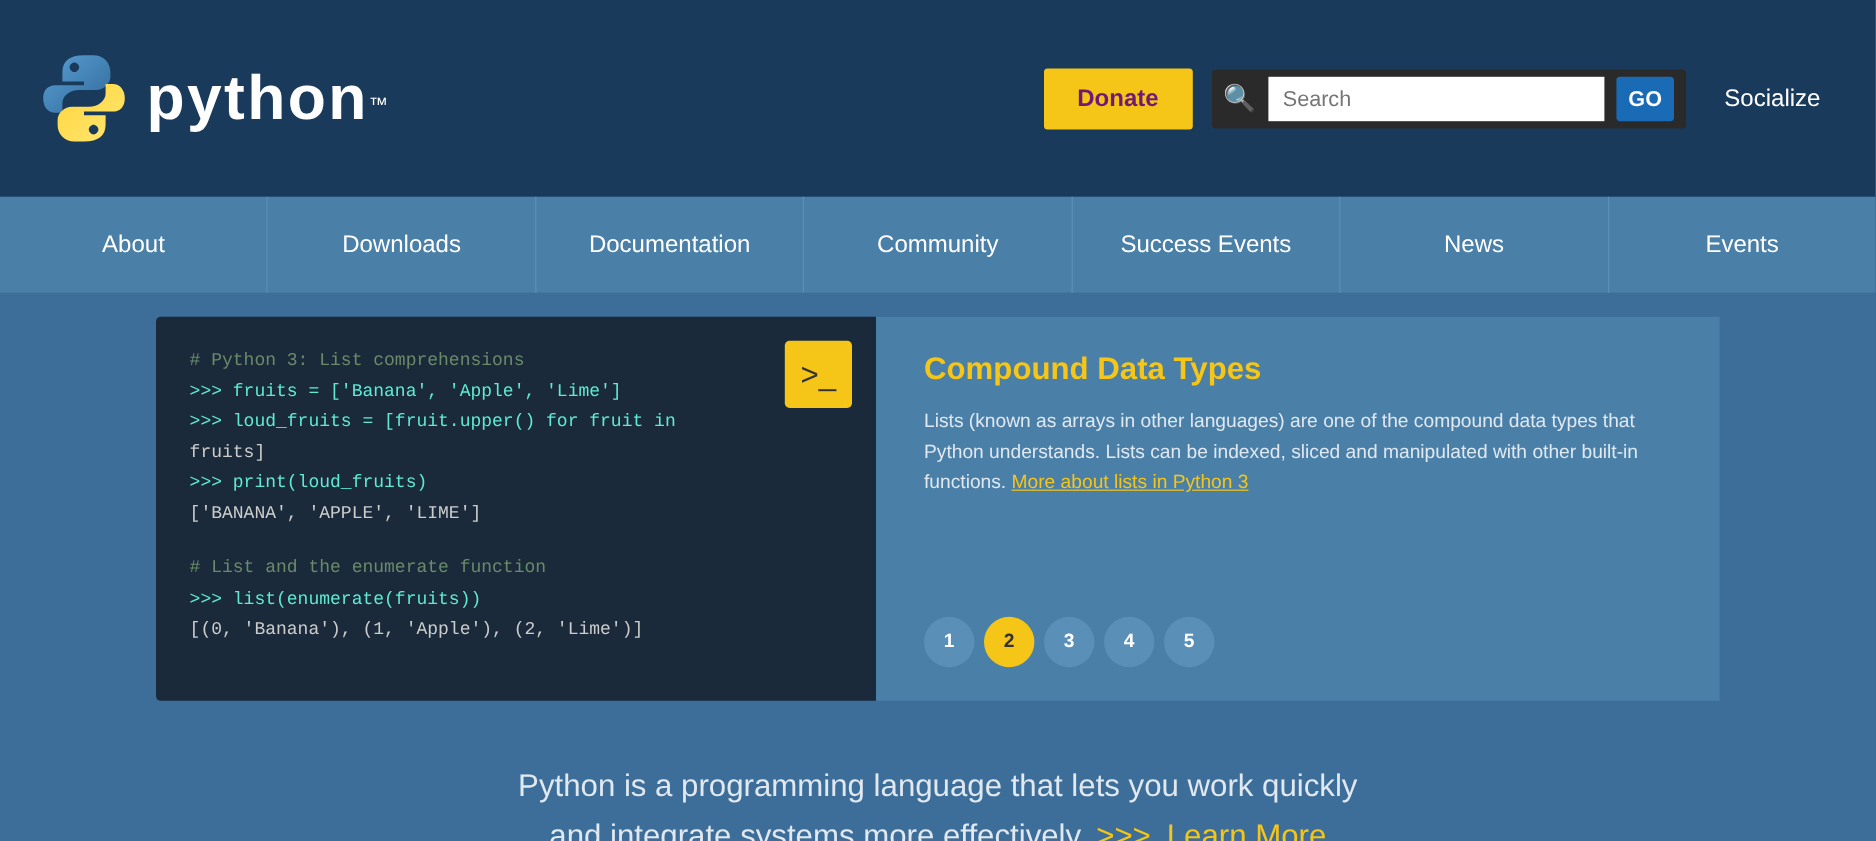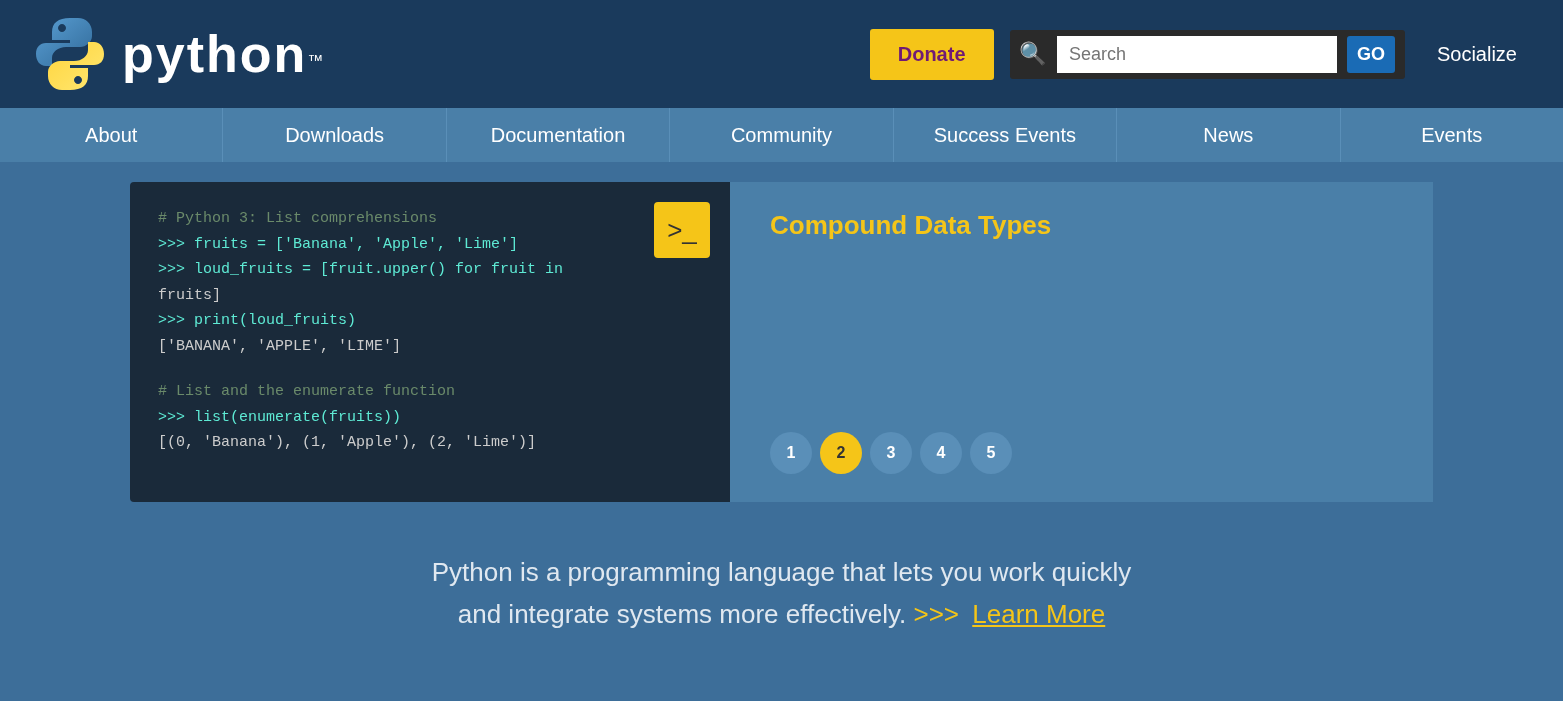--- a/index.html
+++ b/index.html
@@ -4,21 +4,21 @@
   <style>
     * { margin: 0; padding: 0; box-sizing: border-box; }
     body { font-family: Arial, sans-serif; background: #3d6e99; min-width: 1563px; }
 
     
     .header {
       background: #1a3a5c;
       display: flex;
       align-items: center;
       padding: 12px 30px;
-      height: 108px;
+      height: 164px;
     }
     .logo-area {
       display: flex;
       align-items: center;
       gap: 12px;
       flex: 1;
     }
     .python-logo {
       width: 80px;
       height: 80px;
@@ -87,21 +87,21 @@
       font-size: 20px;
       cursor: pointer;
       padding: 8px 16px;
     }
 
     
     .nav {
       background: #4a7fa8;
       display: flex;
       align-items: stretch;
-      height: 54px;
+      height: 80px;
     }
     .nav-item {
       flex: 1;
       display: flex;
       align-items: center;
       justify-content: center;
       color: white;
       font-size: 20px;
       font-weight: 500;
       cursor: pointer;
@@ -287,20 +287,24 @@
         <div class="code-comment"># List and the enumerate function</div>
         <div class="code-prompt">&gt;&gt;&gt; list(enumerate(fruits))</div>
         <div class="code-output">[(0, 'Banana'), (1, 'Apple'), (2, 'Lime')]</div>
       </div>
     </div>
   </div>
 
   <div class="info-panel">
     <div>
       <div class="info-title">Compound Data Types</div>
+      <p class="info-text">
+        <span>Lists (known as arrays in other languages) are one of the compound data types that Python understands. Lists can be indexed, sliced and manipulated with other built-in functions.</span>
+        <a class="info-link">More about lists in Python 3</a>
+      </p>
     </div>
     <div class="pagination">
       <button class="page-dot">1</button>
       <button class="page-dot active">2</button>
       <button class="page-dot">3</button>
       <button class="page-dot">4</button>
       <button class="page-dot">5</button>
     </div>
   </div>
 </div>

